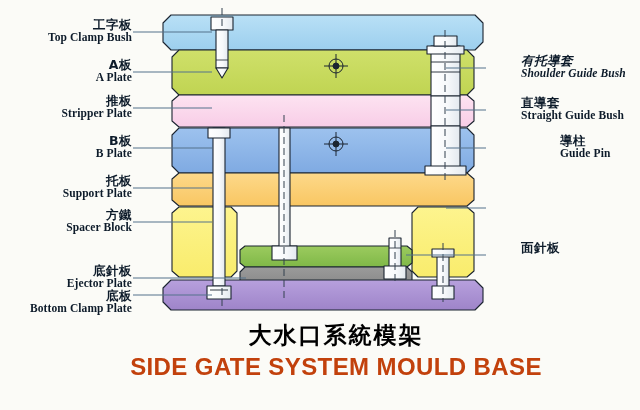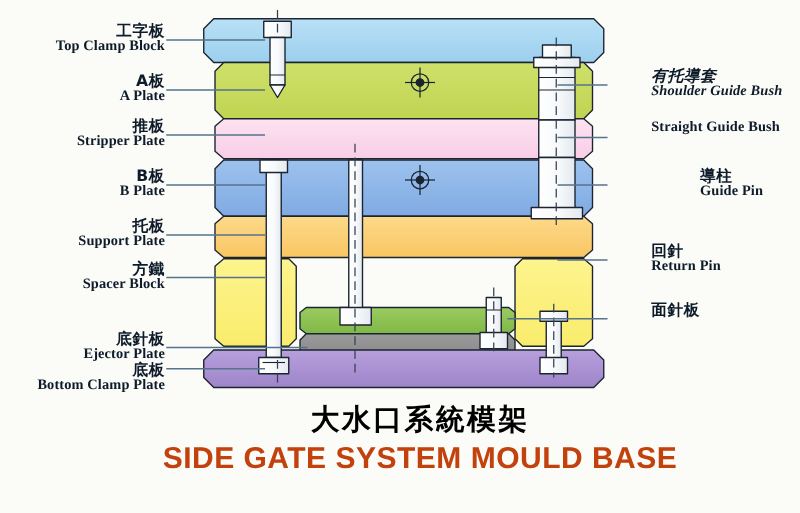--- a/index.html
+++ b/index.html
@@ -189,21 +189,21 @@
       <line x1="470" y1="68" x2="430" y2="68"></line>
       <line x1="470" y1="110" x2="430" y2="110"></line>
       <line x1="470" y1="148" x2="430" y2="148"></line>
       <line x1="470" y1="208" x2="430" y2="208"></line>
       <line x1="470" y1="255" x2="390" y2="255"></line>
     </g>
   </svg>
 
   <div class="lbl left" style="right:524px;top:19px;">
     <div class="cn">工字板</div>
-    <div class="en">Top Clamp Block</div>
+    <div class="en">Top Clamp Bush</div>
   </div>
 
   <div class="lbl left" style="right:524px;top:59px;">
     <div class="cn">A板</div>
     <div class="en">A Plate</div>
   </div>
 
   <div class="lbl left" style="right:524px;top:95px;">
     <div class="cn">推板</div>
     <div class="en">Stripper Plate</div>
@@ -233,32 +233,29 @@
     <div class="cn">底板</div>
     <div class="en">Bottom Clamp Plate</div>
   </div>
 
   <div class="lbl right" style="left:505px;top:55px;font-style:italic;">
     <div class="cn">有托導套</div>
     <div class="en">Shoulder Guide Bush</div>
   </div>
 
   <div class="lbl right" style="left:505px;top:97px;">
+    <div class="cn">直導套</div>
     <div class="en">Straight Guide Bush</div>
   </div>
 
   <div class="lbl right" style="left:505px;top:135px;margin-left:39px;">
     <div class="cn">導柱</div>
     <div class="en">Guide Pin</div>
   </div>
 
-  <div class="lbl right" style="left:505px;top:195px;">
-    <div class="cn">回針</div>
-    <div class="en">Return Pin</div>
-  </div>
 
   <div class="lbl right" style="left:505px;top:242px;">
     <div class="cn">面針板</div>
   </div>
 
   <div id="title" style="top:320px;">
     <div class="t-cn">大水口系統模架</div>
     <div class="t-en">SIDE GATE SYSTEM MOULD BASE</div>
   </div>
 

